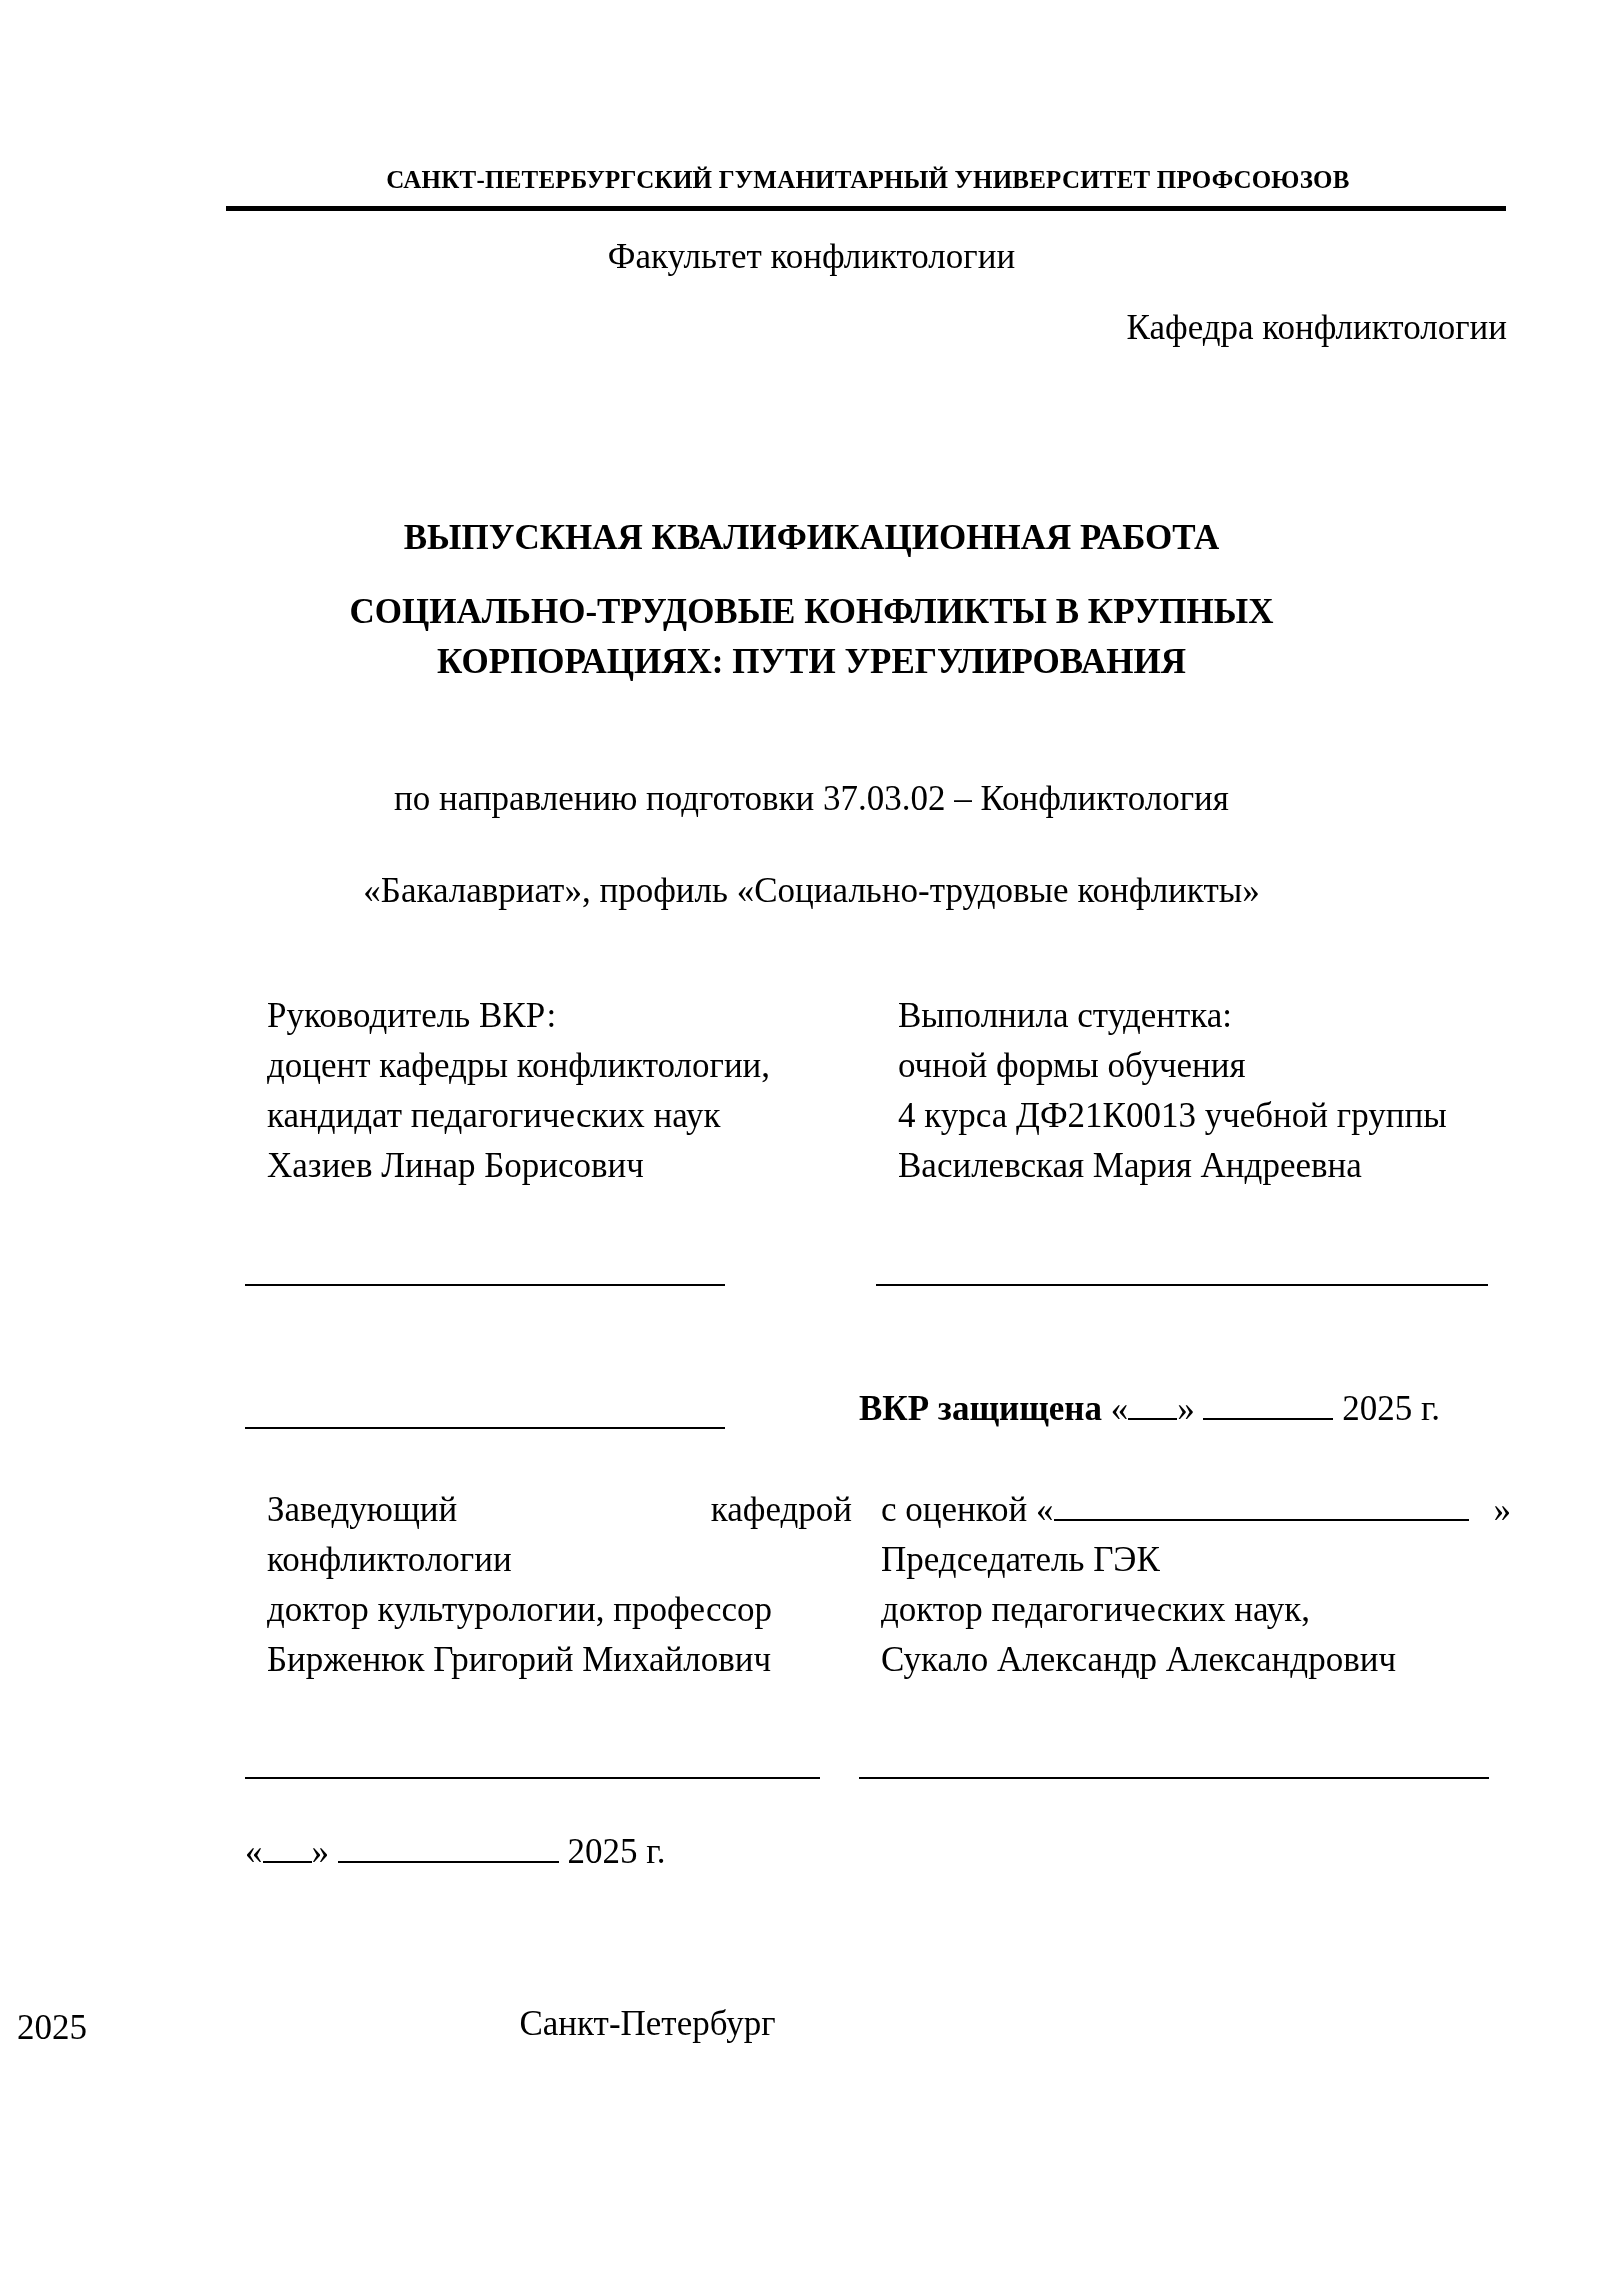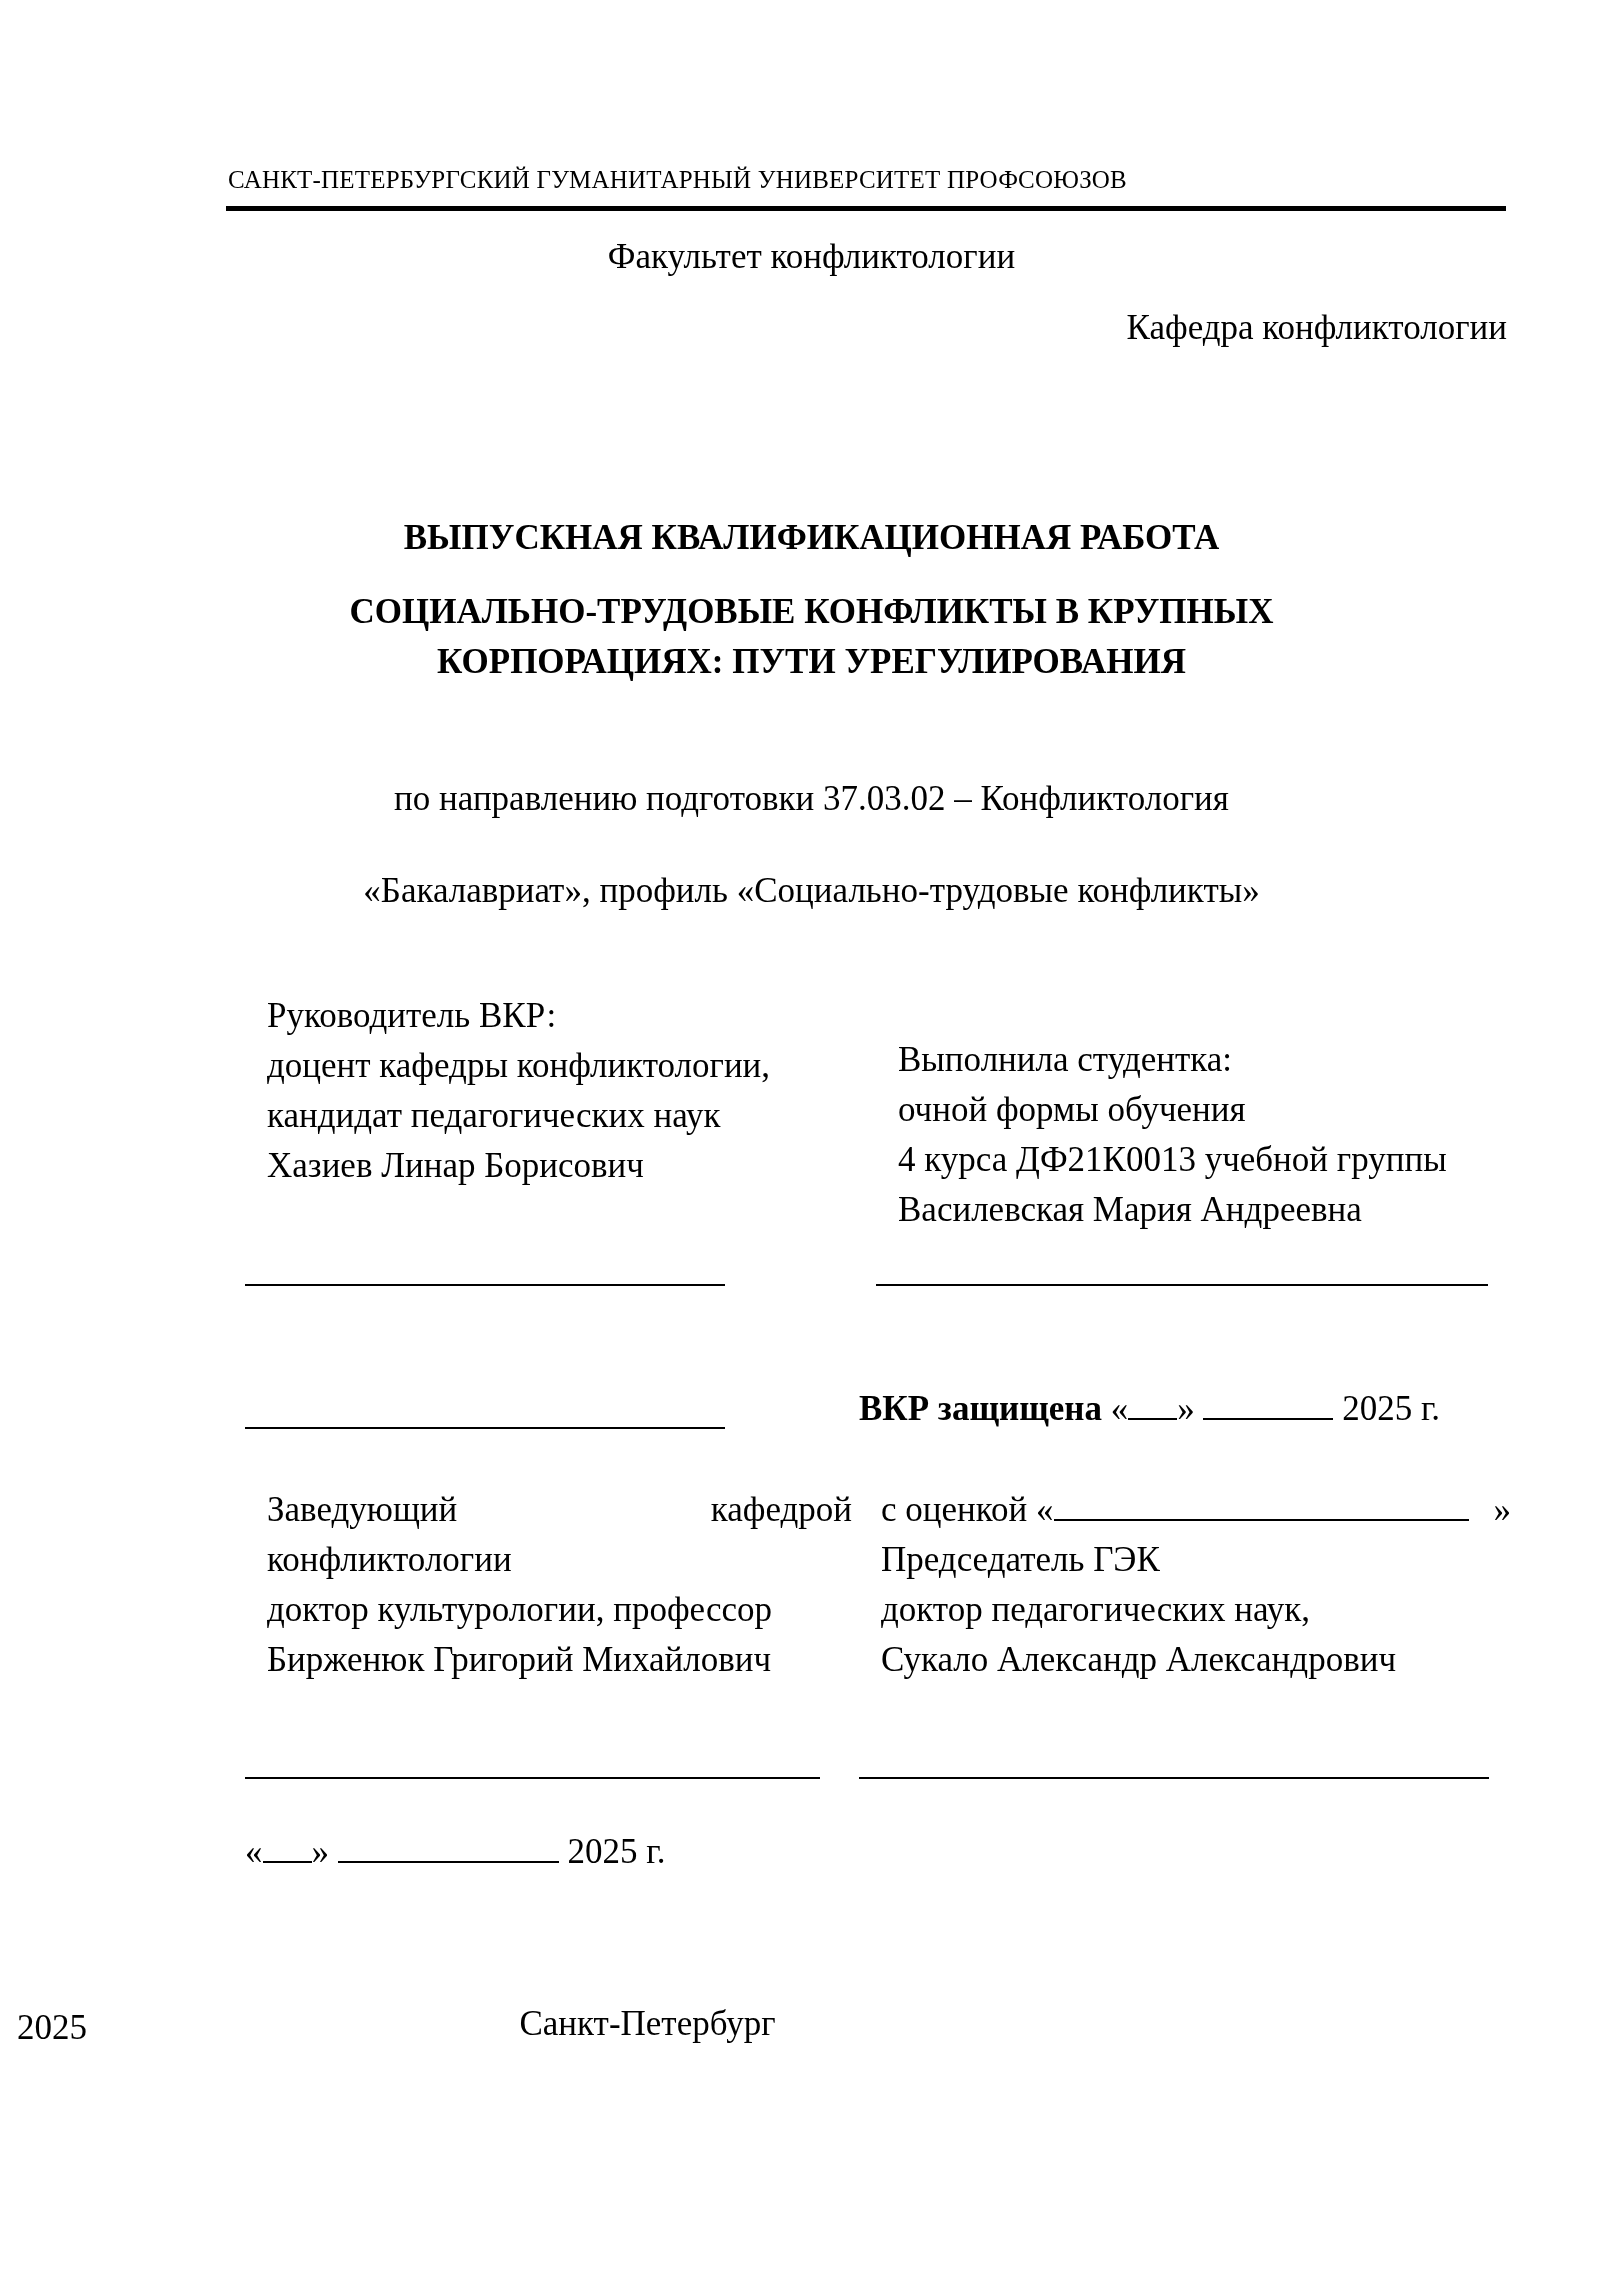--- a/index.html
+++ b/index.html
@@ -2,34 +2,34 @@
 <html style="font-size:12.6px"><head>
 <meta charset="utf-8">
 <style>
   html, body { margin: 0; padding: 0; background: #ffffff; }
   body {
     width: 1623px; height: 2295px; position: relative; overflow: hidden;
     font-family: "Liberation Serif", "DejaVu Serif", serif; color: #000;
   }
   .abs { position: absolute; white-space: nowrap; }
   .univ {
-    left: 228px; width: 1280px; top: 166px; 
-    font-size: 25px; font-weight: normal; letter-spacing: 0.2px;
+    left: 228px; width: 1280px; top: 166px; text-align: center;
+    font-size: 25px; font-weight: bold; letter-spacing: 0.2px;
   }
   .rule { left: 226px; top: 206px; width: 1280px; height: 4.7px; background: #000; }
   .faculty { left: 0; width: 1623px; text-align: center; top: 237px; font-size: 35px; }
   .chair { right: 116px; top: 308px; font-size: 35px; }
   .work-type { left: 0; width: 1623px; text-align: center; top: 518px; font-size: 35px; font-weight: bold; }
   .title { left: 0; width: 1623px; text-align: center; top: 587px; font-size: 35px; font-weight: bold; line-height: 50px; }
   .direction { left: 0; width: 1623px; text-align: center; top: 779px; font-size: 35px; }
   .profile { left: 0; width: 1623px; text-align: center; top: 849px; font-size: 35px; margin-top: 22px; }
   .col { font-size: 35px; line-height: 50px; margin-left: 22px; }
   .col div { white-space: nowrap; }
   .left1 { left: 245px; top: 991px; }
-  .right1 { left: 876px; top: 1035px; font-family: Liberation Serif, serif; }
+  .right1 { left: 876px; top: 991px; font-family: Liberation Serif, serif; }
   .line { position: absolute; height: 2.4px; background: #000; }
   .l-sig1 { left: 245px; top: 1284px; width: 480px; }
   .r-sig1 { left: 876px; top: 1284px; width: 612px; }
   .l-sig2 { left: 245px; top: 1427px; width: 480px; }
   .defended { left: 859px; top: 1388px; font-size: 35px; }
   .defended b { font-weight: bold; }
   .blank { display: inline-block; border-bottom: 2.4px solid #000; height: 30px; vertical-align: baseline; }
   .left2 { left: 245px; top: 1485px; width: 585px; }
   .left2 .just { display: flex; justify-content: space-between; }
   .right2 { left: 859px; top: 1485px; width: 630px; }

